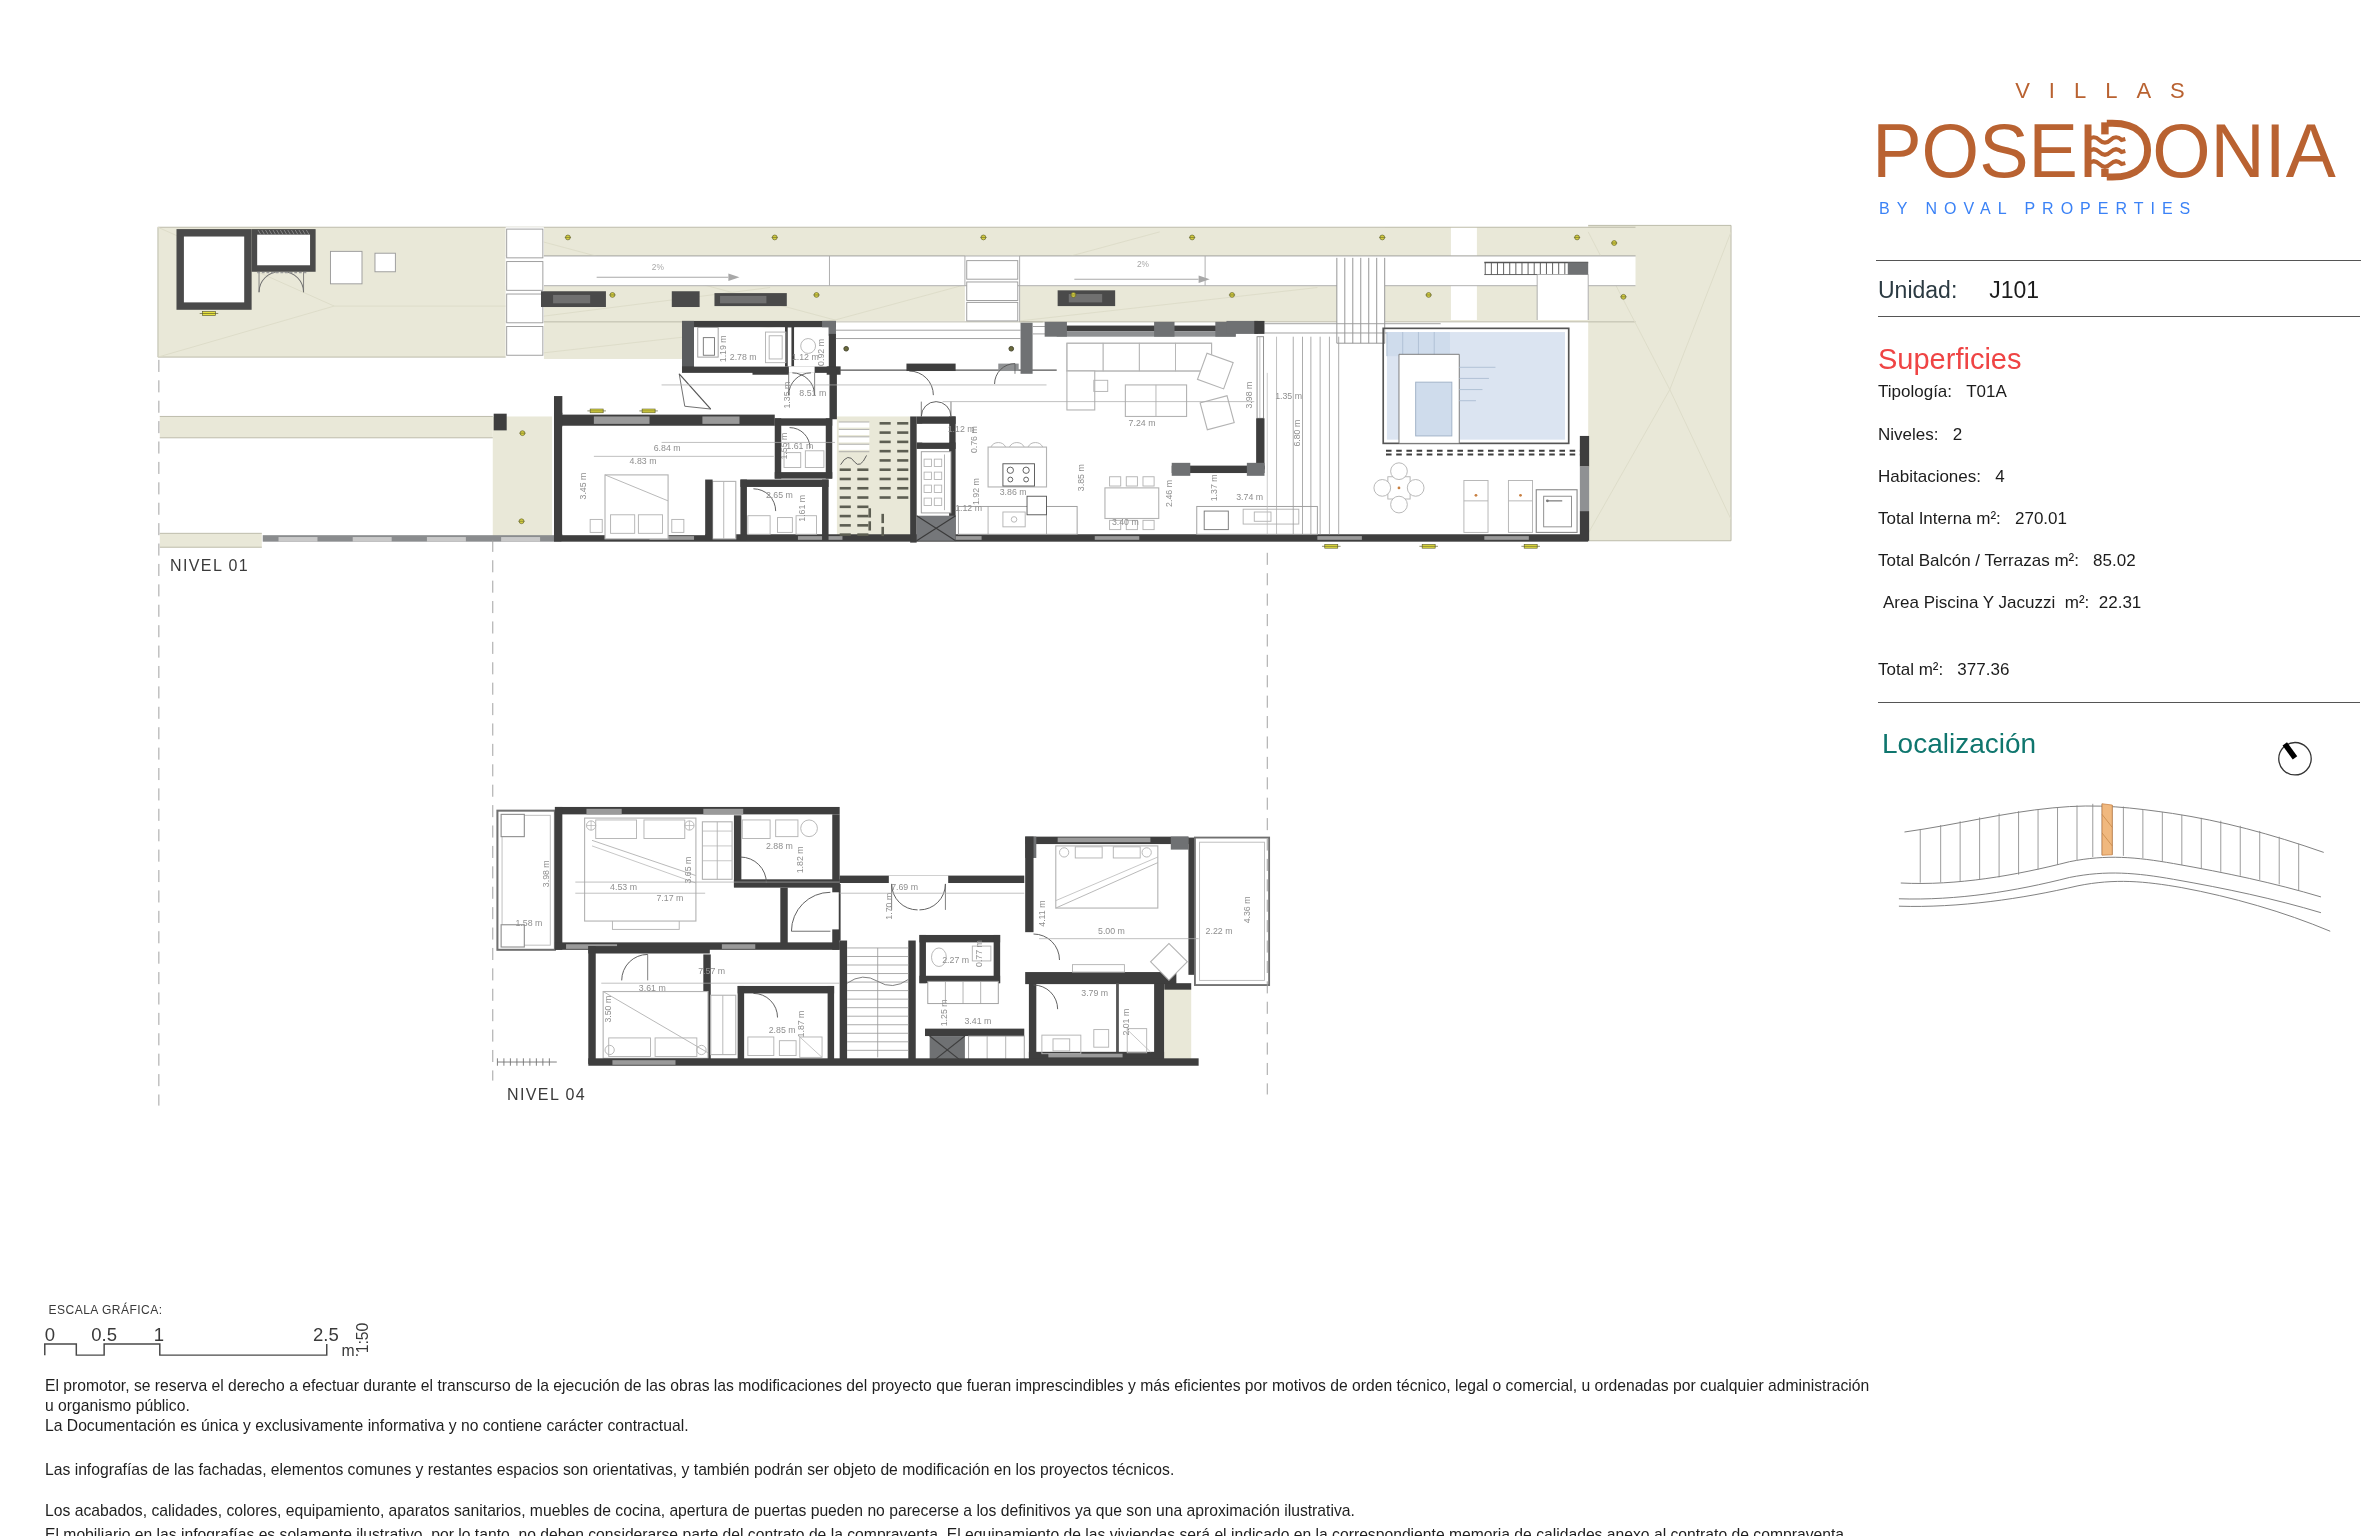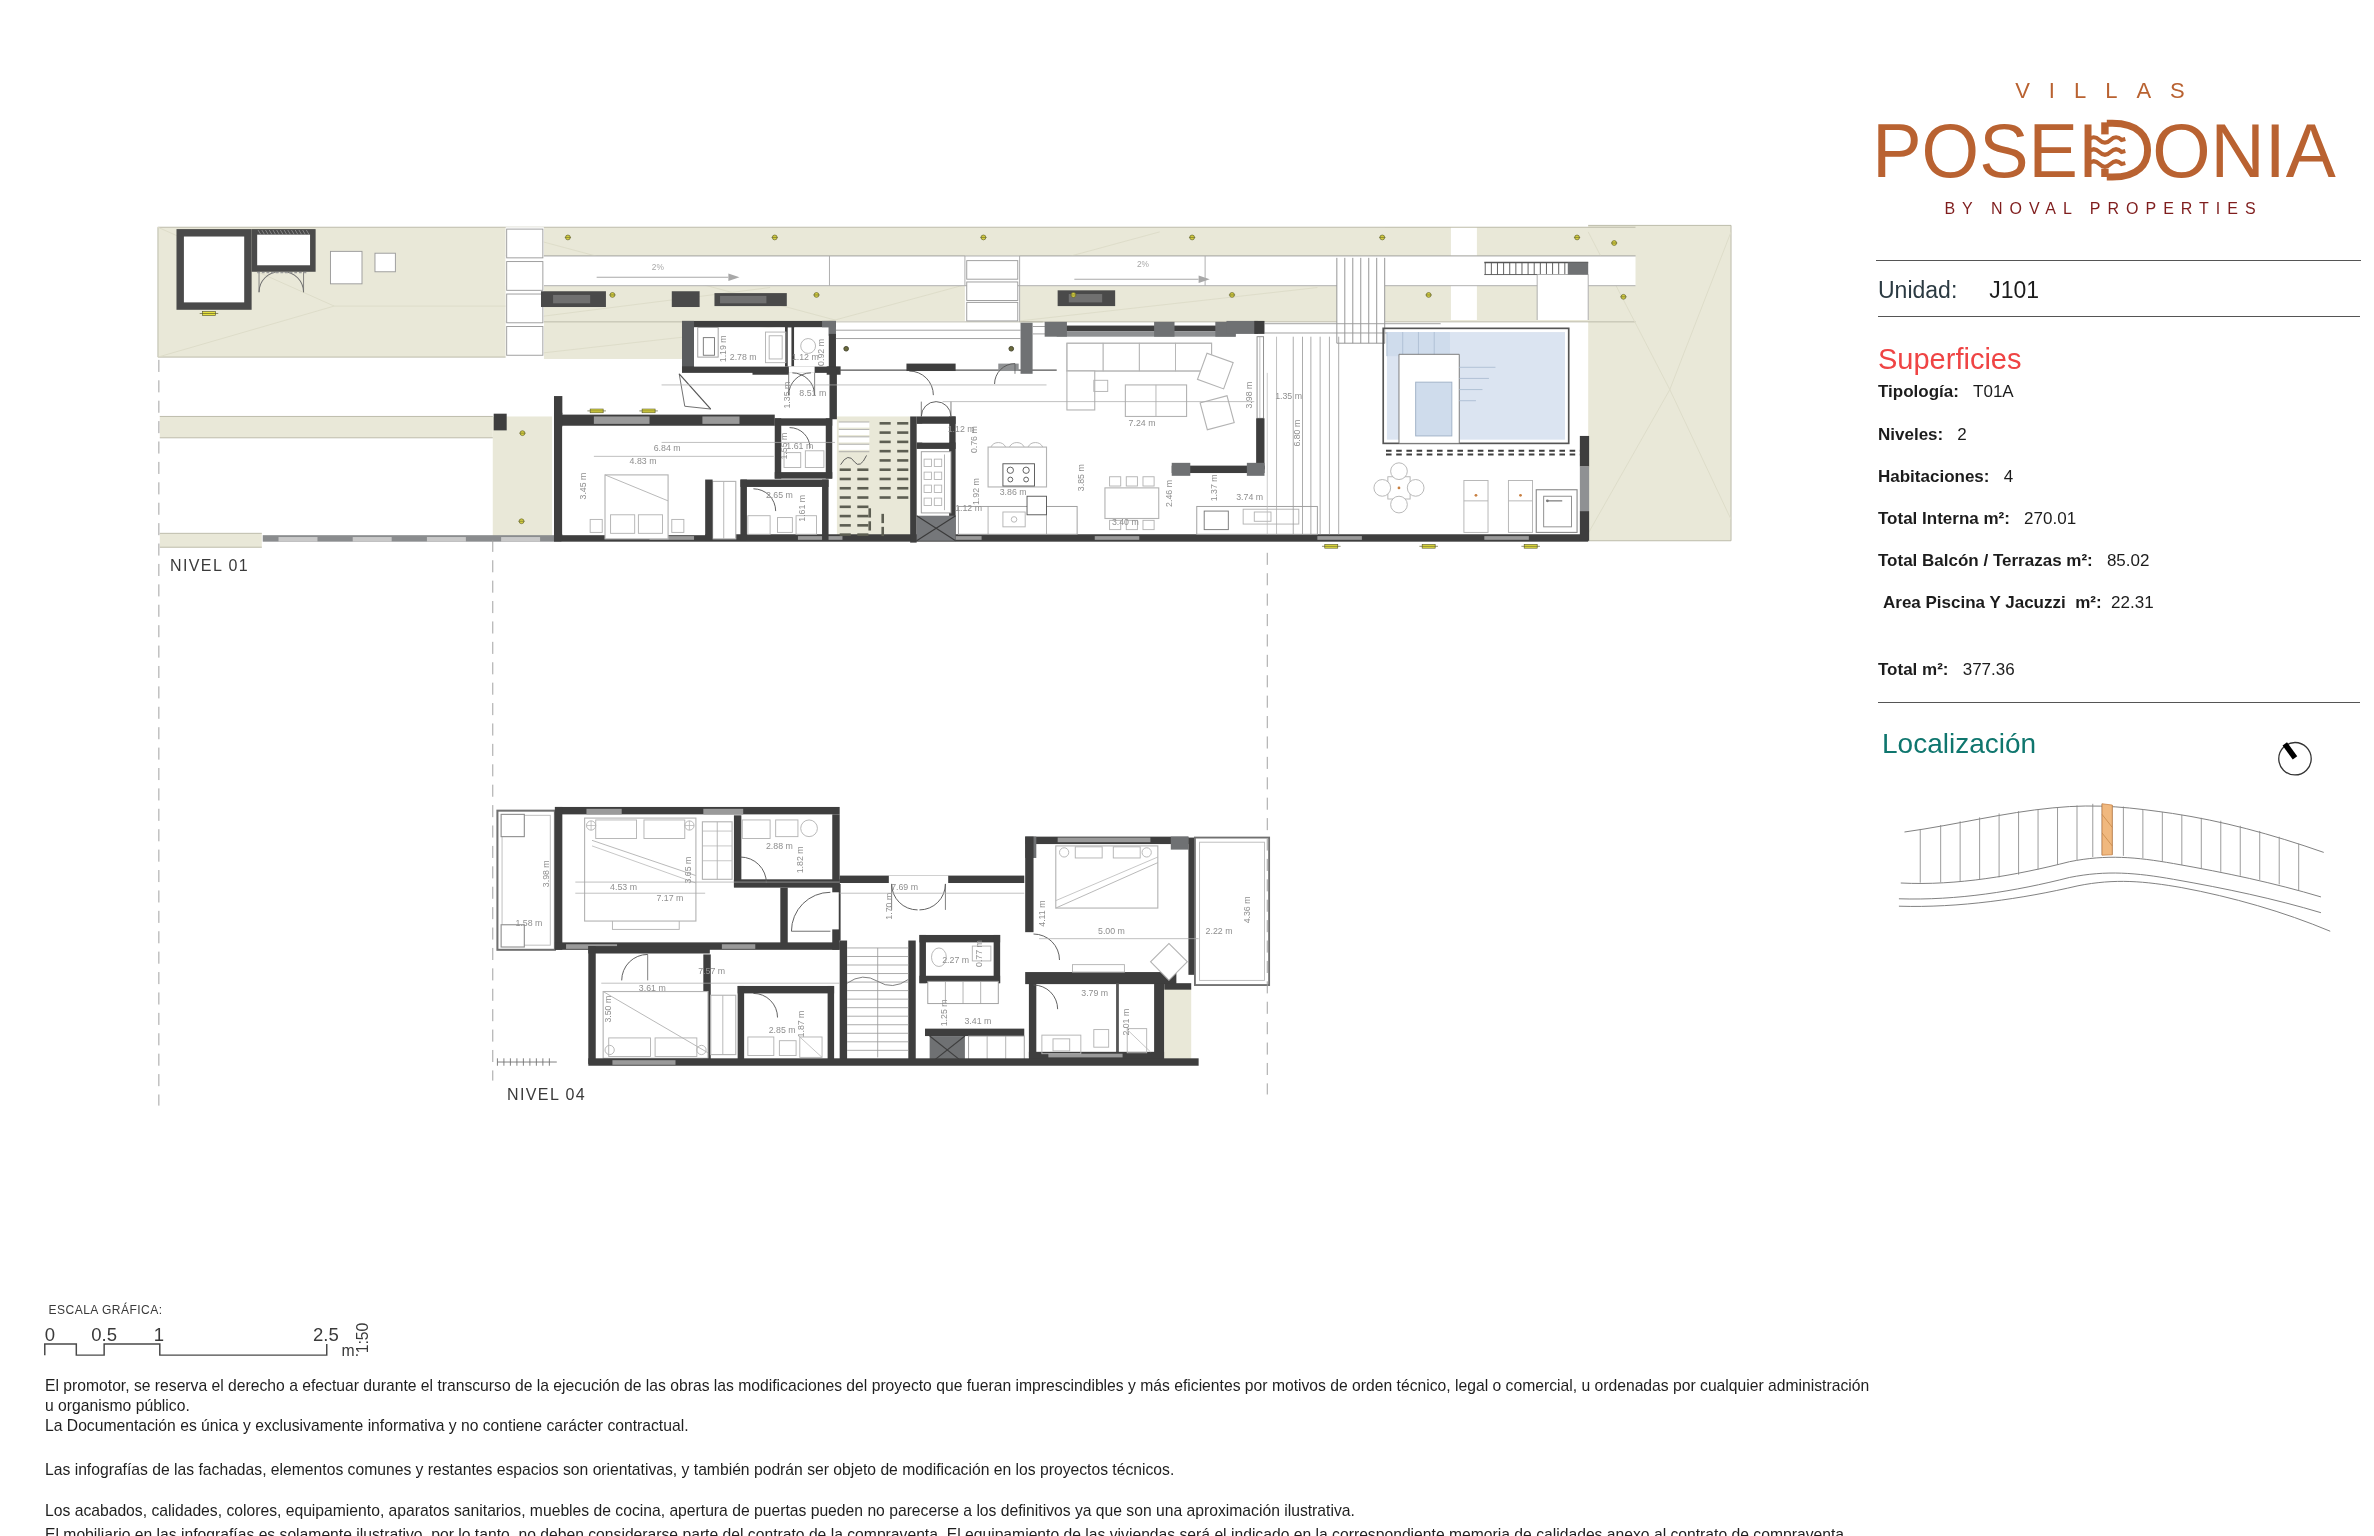--- a/index.html
+++ b/index.html
@@ -1,20 +1,20 @@
 <!DOCTYPE html>
 <html style="font-size:15px"><head>
 <meta charset="utf-8">
 <style>
   html,body{margin:0;padding:0;background:#ffffff;width:2375px;height:1536px;overflow:hidden}
   body{font-family:"Liberation Sans",sans-serif;position:relative}
   .abs{position:absolute}
   .lbl{font-size:16px;letter-spacing:1.4px;color:#3a3a3a}
   .srow{position:absolute;left:1878px;font-size:17px;color:#1c1c1c;white-space:nowrap}
-  .srow b{font-weight:bold}
+  .srow b{font-weight:normal}
   .legal{position:absolute;left:45px;font-size:15.7px;color:#1f1f1f;white-space:nowrap}
 </style>
 </head>
 <body>
 <svg class="abs" style="left:0;top:0" width="2375" height="1536" viewBox="0 0 2560 1656" font-family="Liberation Sans, sans-serif">
 <g id="n1">
 <rect x="170" y="245" width="375" height="140" fill="#e9e8d8"></rect>
 <rect x="586" y="245" width="1177" height="31" fill="#e9e8d8"></rect>
 <rect x="586" y="308" width="149" height="79" fill="#e9e8d8"></rect>
 <rect x="735" y="308" width="364" height="38" fill="#e9e8d8"></rect>
@@ -747,21 +747,21 @@
   <text x="312" y="69" font-size="82" fill="#b96231" textLength="198" lengthAdjust="spacingAndGlyphs">ONIA</text>
   <g fill="none" stroke="#b96231">
     <path d="M261,10 L261,23" stroke-width="8"></path>
     <path d="M261,60 L261,69" stroke-width="8"></path>
     <path d="M263,11 L269,11 C298,11 307,26 307,40 C307,54 298,69 269,69 L263,69" stroke-width="7.5"></path>
     <path d="M243,29 Q249,23 255,29 Q261,35 267,29 Q273,23 279,29 L283,28" stroke-width="4.4"></path>
     <path d="M243,42 Q249,36 255,42 Q261,48 267,42 Q273,36 279,42 L283,41" stroke-width="4.4"></path>
     <path d="M243,55 Q249,49 255,55 Q261,61 267,55 Q273,49 279,55 L283,54" stroke-width="4.4"></path>
   </g>
 </svg>
-<div class="abs" style="left:1872px;top:200px;width:456px;text-align:center;color:#7f1d1d;font-size:16px;letter-spacing:7px;text-indent:7px">BY NOVAL PROPERTIES</div>
+<div class="abs" style="left:1872px;top:200px;width:456px;text-align:left;color:#3b82f6;font-size:16px;letter-spacing:7px;text-indent:7px">BY NOVAL PROPERTIES</div>
 
 <div class="abs" style="left:1876px;top:260px;width:485px;border-top:1.5px solid #555"></div>
 <div class="abs" style="left:1878px;top:277px;font-size:23px;color:#2b3a42">Unidad:&nbsp;&nbsp;&nbsp;&nbsp;&nbsp;<span style="color:#1c1c1c">J101</span></div>
 <div class="abs" style="left:1878px;top:316px;width:482px;border-top:1.5px solid #555"></div>
 <div class="abs" style="left:1878px;top:343px;font-size:29px;color:#ef4444">Superficies</div>
 <div class="srow" style="top:382px"><b>Tipología:</b>&nbsp;&nbsp;&nbsp;T01A</div>
 <div class="srow" style="top:425px"><b>Niveles:</b>&nbsp;&nbsp;&nbsp;2</div>
 <div class="srow" style="top:467px"><b>Habitaciones:</b>&nbsp;&nbsp;&nbsp;4</div>
 <div class="srow" style="top:509px"><b>Total Interna m²:</b>&nbsp;&nbsp;&nbsp;270.01</div>
 <div class="srow" style="top:551px"><b>Total Balcón / Terrazas m²:</b>&nbsp;&nbsp;&nbsp;85.02</div>

